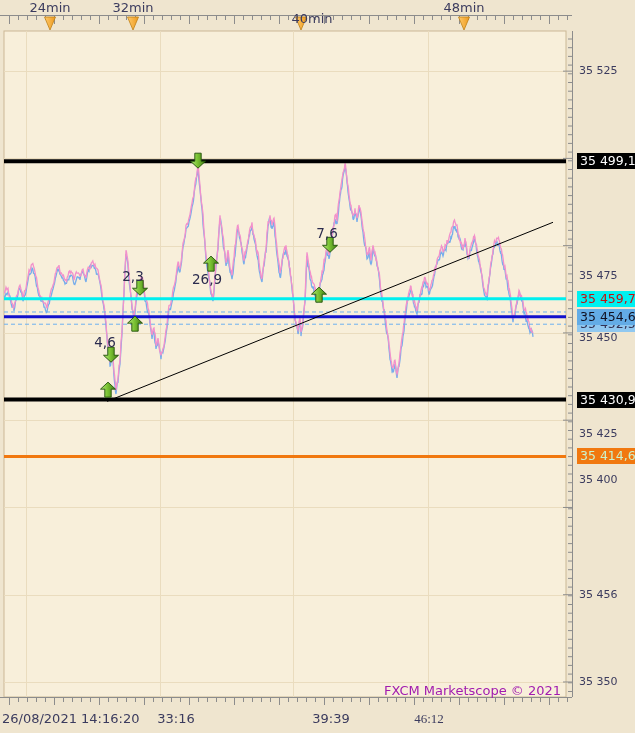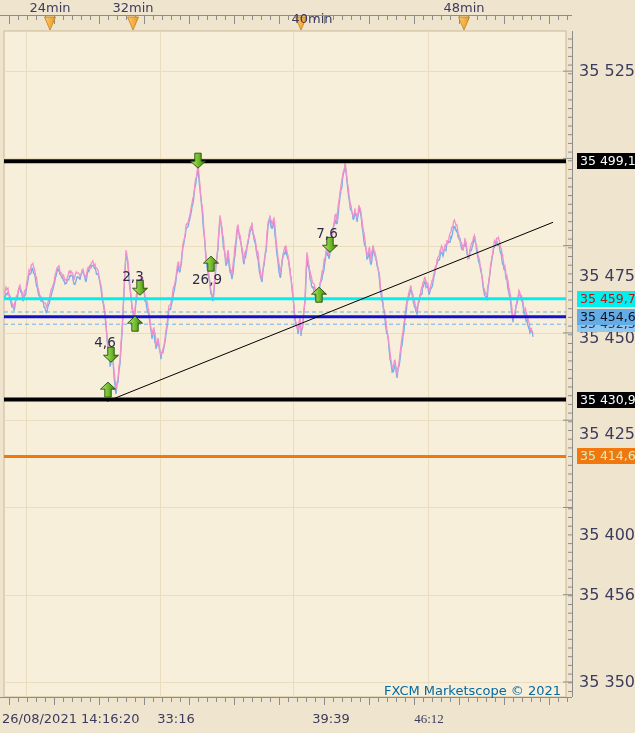--- a/index.html
+++ b/index.html
@@ -2,24 +2,24 @@
 <html><head>
 <meta charset="utf-8">
 <style>
   html,body{margin:0;padding:0;}
   .stage{position:relative;width:635px;height:733px;background:#EFE5CF;overflow:hidden;
          font-family:"DejaVu Sans",sans-serif;color:#3B3B5E;}
   #chart{position:absolute;left:0;top:0;}
   .tlabel{position:absolute;top:0;height:27px;font-size:13px;transform:translateX(-50%);white-space:nowrap;}
   .blabel{position:absolute;top:711px;height:14px;font-size:13px;white-space:nowrap;}
   .blabel.center{transform:translateX(-50%);}
-  .rlabel{position:absolute;left:579px;width:56px;font-size:16px;height:14px;line-height:14px;white-space:nowrap;}
+  .rlabel{position:absolute;left:579px;width:56px;font-size:11px;height:14px;line-height:14px;white-space:nowrap;}
   .badge{position:absolute;left:577px;width:58px;height:16px;line-height:16px;font-size:12.5px;
          padding-left:3px;box-sizing:border-box;white-space:nowrap;overflow:hidden;}
-  #wm{position:absolute;right:74px;top:683px;font-size:13px;color:#0369a1;}
+  #wm{position:absolute;right:74px;top:683px;font-size:13px;color:#a21caf;}
 </style>
 </head>
 <body>
 
 <div class="stage">
   <svg id="chart" width="635" height="733">
       <defs>
         <linearGradient id="ga" x1="0" y1="0" x2="1" y2="0">
           <stop offset="0%" stop-color="#B5E67E"></stop>
           <stop offset="45%" stop-color="#7CC434"></stop>
@@ -297,21 +297,21 @@
       <div class="tlabel" style="left: 50px;">24min</div>
       <div class="tlabel" style="left: 133px;">32min</div>
       <div class="tlabel" style="left: 312px; margin-top: 11px;">40min</div>
       <div class="tlabel" style="left: 464px;">48min</div>
     </div>
   <div id="rightAxis">
       <div class="rlabel" style="top: 64.1415px;">35 525</div>
       <div class="rlabel" style="top: 238.67px; margin-top: 30px;">35 475</div>
       <div class="rlabel" style="top: 330.821px;">35 450</div>
       <div class="rlabel" style="top: 427px;">35 425</div>
-      <div class="rlabel" style="top: 528px;">35 400</div>
+      <div class="rlabel" style="top: 473px;">35 400</div>
       <div class="rlabel" style="top: 587.726px;">35 456</div>
       <div class="rlabel" style="top: 674.991px;">35 350</div>
       <div class="badge" style="top: 316.208px; background: rgb(144, 200, 240); color: rgb(51, 51, 85);">35 452,5</div>
       <div class="badge" style="top: 153.268px; background: rgb(0, 0, 0); color: rgb(255, 255, 255);">35 499,18</div>
       <div class="badge" style="top: 290.866px; background: rgb(0, 240, 240); color: rgb(196, 17, 17);">35 459,76</div>
       <div class="badge" style="top: 308.703px; background: rgb(99, 172, 230); color: rgb(17, 17, 34);">35 454,65</div>
       <div class="badge" style="top: 391.569px; background: rgb(0, 0, 0); color: rgb(255, 255, 255);">35 430,91</div>
       <div class="badge" style="top: 448.43px; background: rgb(241, 120, 15); color: rgb(204, 242, 204);">35 414,62</div>
     </div>
   <div id="bottomAxis">

